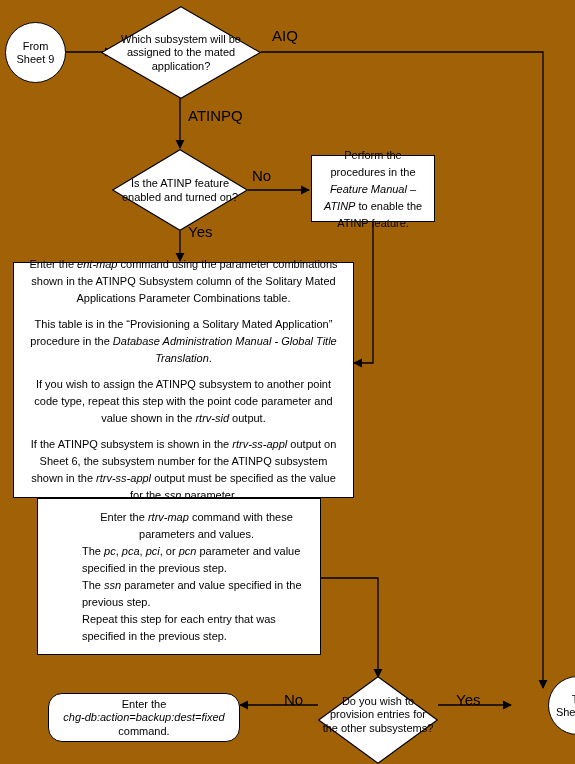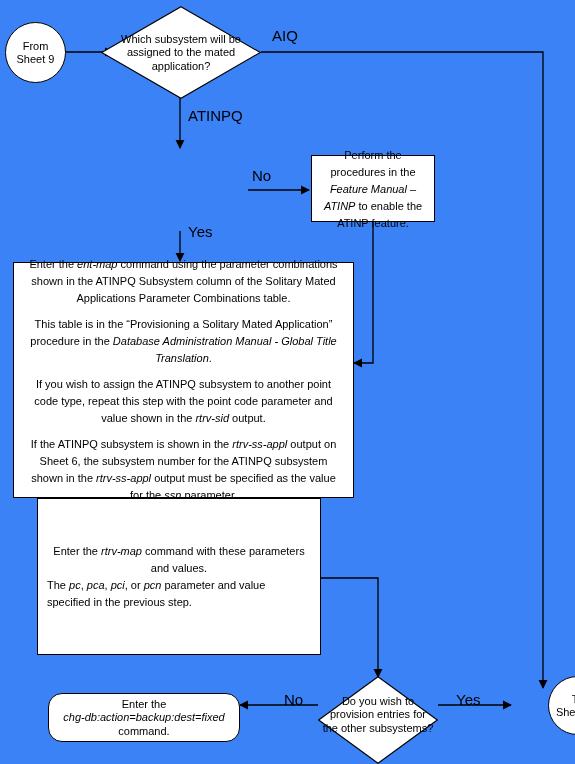--- a/index.html
+++ b/index.html
@@ -4,21 +4,21 @@
 <style>
   html, body {
     margin: 0;
     padding: 0;
     background: #ffffff;
   }
   #canvas {
     position: relative;
     width: 575px;
     height: 764px;
-    background: #3b82f6;
+    background: #a16207;
     font-family: "Liberation Sans", sans-serif;
     color: #000000;
     overflow: hidden;
   }
   #edges {
     position: absolute;
     left: 0;
     top: 0;
     width: 575px;
     height: 764px;
@@ -53,21 +53,21 @@
   .boxtext {
     position: absolute;
     left: 6px; right: 6px; top: 50%;
     transform: translateY(-50%);
     text-align: center;
     font-size: 11px;
     line-height: 17px;
   }
   .boxtext p { margin: 0 0 9px 0; }
   .boxtext p:last-child { margin-bottom: 0; }
-  .leftblock { text-align: left; }
+  .leftblock { text-align: left; margin-left: 35px; }
   .leftblock p { margin: 0 0 0 0; }
   .diamond-wrap { position: absolute; }
   .diamond-svg { position: absolute; left: 0; top: 0; }
   .diamond-label {
     position: absolute;
     left: 8px; right: 8px; top: 50%;
     transform: translateY(-50%);
     text-align: center;
     font-size: 11px;
     line-height: 13.5px;
@@ -126,20 +126,26 @@
   <div class="diamond-wrap" style="left:101px; top:6px; width:160px; height:93px;">
     <svg class="diamond-svg" width="160" height="93" viewBox="0 0 160 93" xmlns="http://www.w3.org/2000/svg">
       <polygon points="80,0.7 159.3,46.5 80,92.3 0.7,46.5" fill="#ffffff" stroke="#000000" stroke-width="1.1"></polygon>
     </svg>
     <div class="diamond-label">Which subsystem will be assigned to the mated application?</div>
   </div>
 
   <div class="edge-label" style="left:272px; top:30px;">AIQ</div>
   <div class="edge-label" style="left:188px; top:110px;">ATINPQ</div>
 
+  <div class="diamond-wrap" style="left:112px; top:149px; width:136px; height:82px;">
+    <svg class="diamond-svg" width="136" height="82" viewBox="0 0 136 82" xmlns="http://www.w3.org/2000/svg">
+      <polygon points="68,0.7 135.3,41 68,81.3 0.7,41" fill="#ffffff" stroke="#000000" stroke-width="1.1"></polygon>
+    </svg>
+    <div class="diamond-label">Is the ATINP feature enabled and turned on?</div>
+  </div>
 
   <div class="edge-label" style="left:252px; top:170px;">No</div>
   <div class="edge-label" style="left:188px; top:226px;">Yes</div>
 
   <div class="node rect" style="left:311px; top:155px; width:124px; height:67px;">
     <div class="boxtext">
       <p><span>Perform the procedures in the </span><i>Feature Manual – ATINP</i><span> to enable the ATINP feature.</span></p>
     </div>
   </div>
 
@@ -161,20 +167,24 @@
   </div>
 
   <div class="node rect" style="left:37px; top:498px; width:284px; height:157px;">
     <div class="boxtext leftblock" style="left:9px; right:9px;">
       <p style="text-align:center;">
         <span>Enter the </span><i>rtrv-map</i><span> command with these parameters and values.</span>
       </p>
       <p>
         <span>The </span><i>pc</i><span>, </span><i>pca</i><span>, </span><i>pci</i><span>, or </span><i>pcn</i><span> parameter and value specified in the previous step.</span>
       </p>
+      <p>
+        <span>The </span><i>ssn</i><span> parameter and value specified in the previous step.</span>
+      </p>
+      <p>Repeat this step for each entry that was specified in the previous step.</p>
     </div>
   </div>
 
   <div class="diamond-wrap" style="left:318px; top:676px; width:120px; height:88px;">
     <svg class="diamond-svg" width="120" height="88" viewBox="0 0 120 88" xmlns="http://www.w3.org/2000/svg">
       <polygon points="60,0.7 119.3,44 60,87.3 0.7,44" fill="#ffffff" stroke="#000000" stroke-width="1.1"></polygon>
     </svg>
     <div class="diamond-label" style="left:4px; right:4px; top:44%;">Do you wish to provision entries for the other subsystems?</div>
   </div>
 

